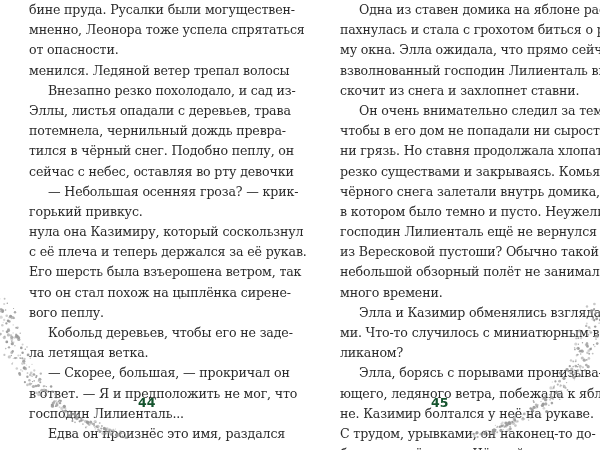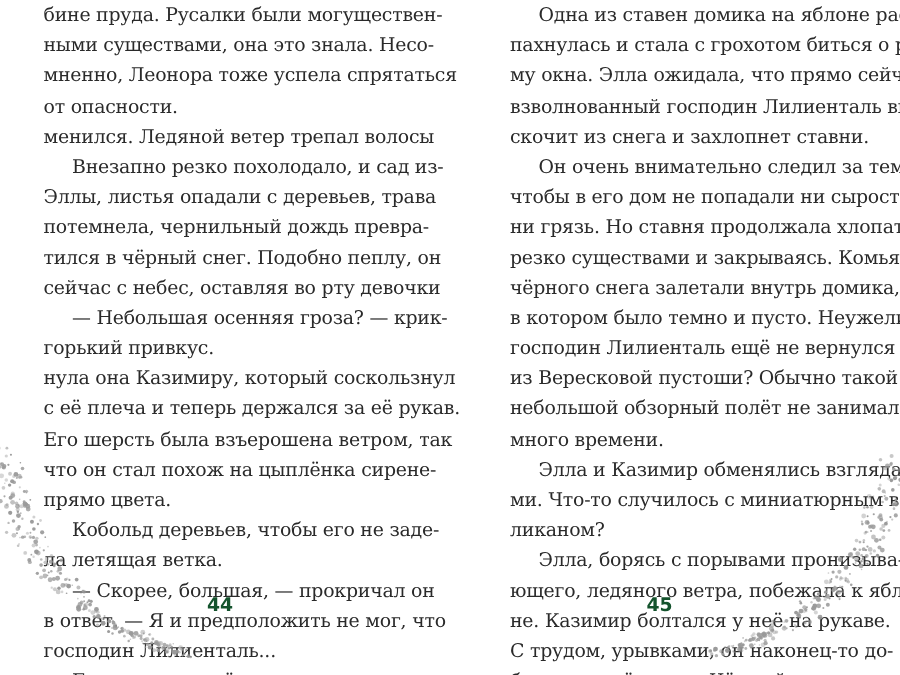--- a/index.html
+++ b/index.html
@@ -29,36 +29,35 @@
     .sparkle { position: absolute; pointer-events: none; }
   </style>
 </head>
 <body>
 
 <div class="spread">
 
   <div class="page left">
     <div class="text" id="left-text">
         <span class="line">бине пруда. Русалки были могуществен-</span>
-        <span class="line">ными существами, она это знала. Несо-</span>
         <span class="line">мненно, Леонора тоже успела спрятаться</span>
         <span class="line last">от опасности.</span>
         <span class="line">менился. Ледяной ветер трепал волосы</span>
         <span class="line indent">Внезапно резко похолодало, и сад из-</span>
         <span class="line">Эллы, листья опадали с деревьев, трава</span>
         <span class="line">потемнела, чернильный дождь превра-</span>
         <span class="line">тился в чёрный снег. Подобно пеплу, он</span>
         <span class="line">сейчас с небес, оставляя во рту девочки</span>
         <span class="line indent">— Небольшая осенняя гроза? — крик-</span>
         <span class="line last">горький привкус.</span>
         <span class="line">нула она Казимиру, который соскользнул</span>
         <span class="line">с её плеча и теперь держался за её рукав.</span>
         <span class="line">Его шерсть была взъерошена ветром, так</span>
         <span class="line">что он стал похож на цыплёнка сирене-</span>
-        <span class="line last">прямо цвета.</span>
+        <span class="line last">вого пеплу.</span>
         <span class="line indent">Кобольд деревьев, чтобы его не заде-</span>
         <span class="line last">ла летящая ветка.</span>
         <span class="line indent">— Скорее, большая, — прокричал он</span>
         <span class="line">в ответ. — Я и предположить не мог, что</span>
         <span class="line last">господин Лилиенталь...</span>
         <span class="line indent">Едва он произнёс это имя, раздался</span>
       </div>
     <div class="pnum">44</div>
   </div>
 

